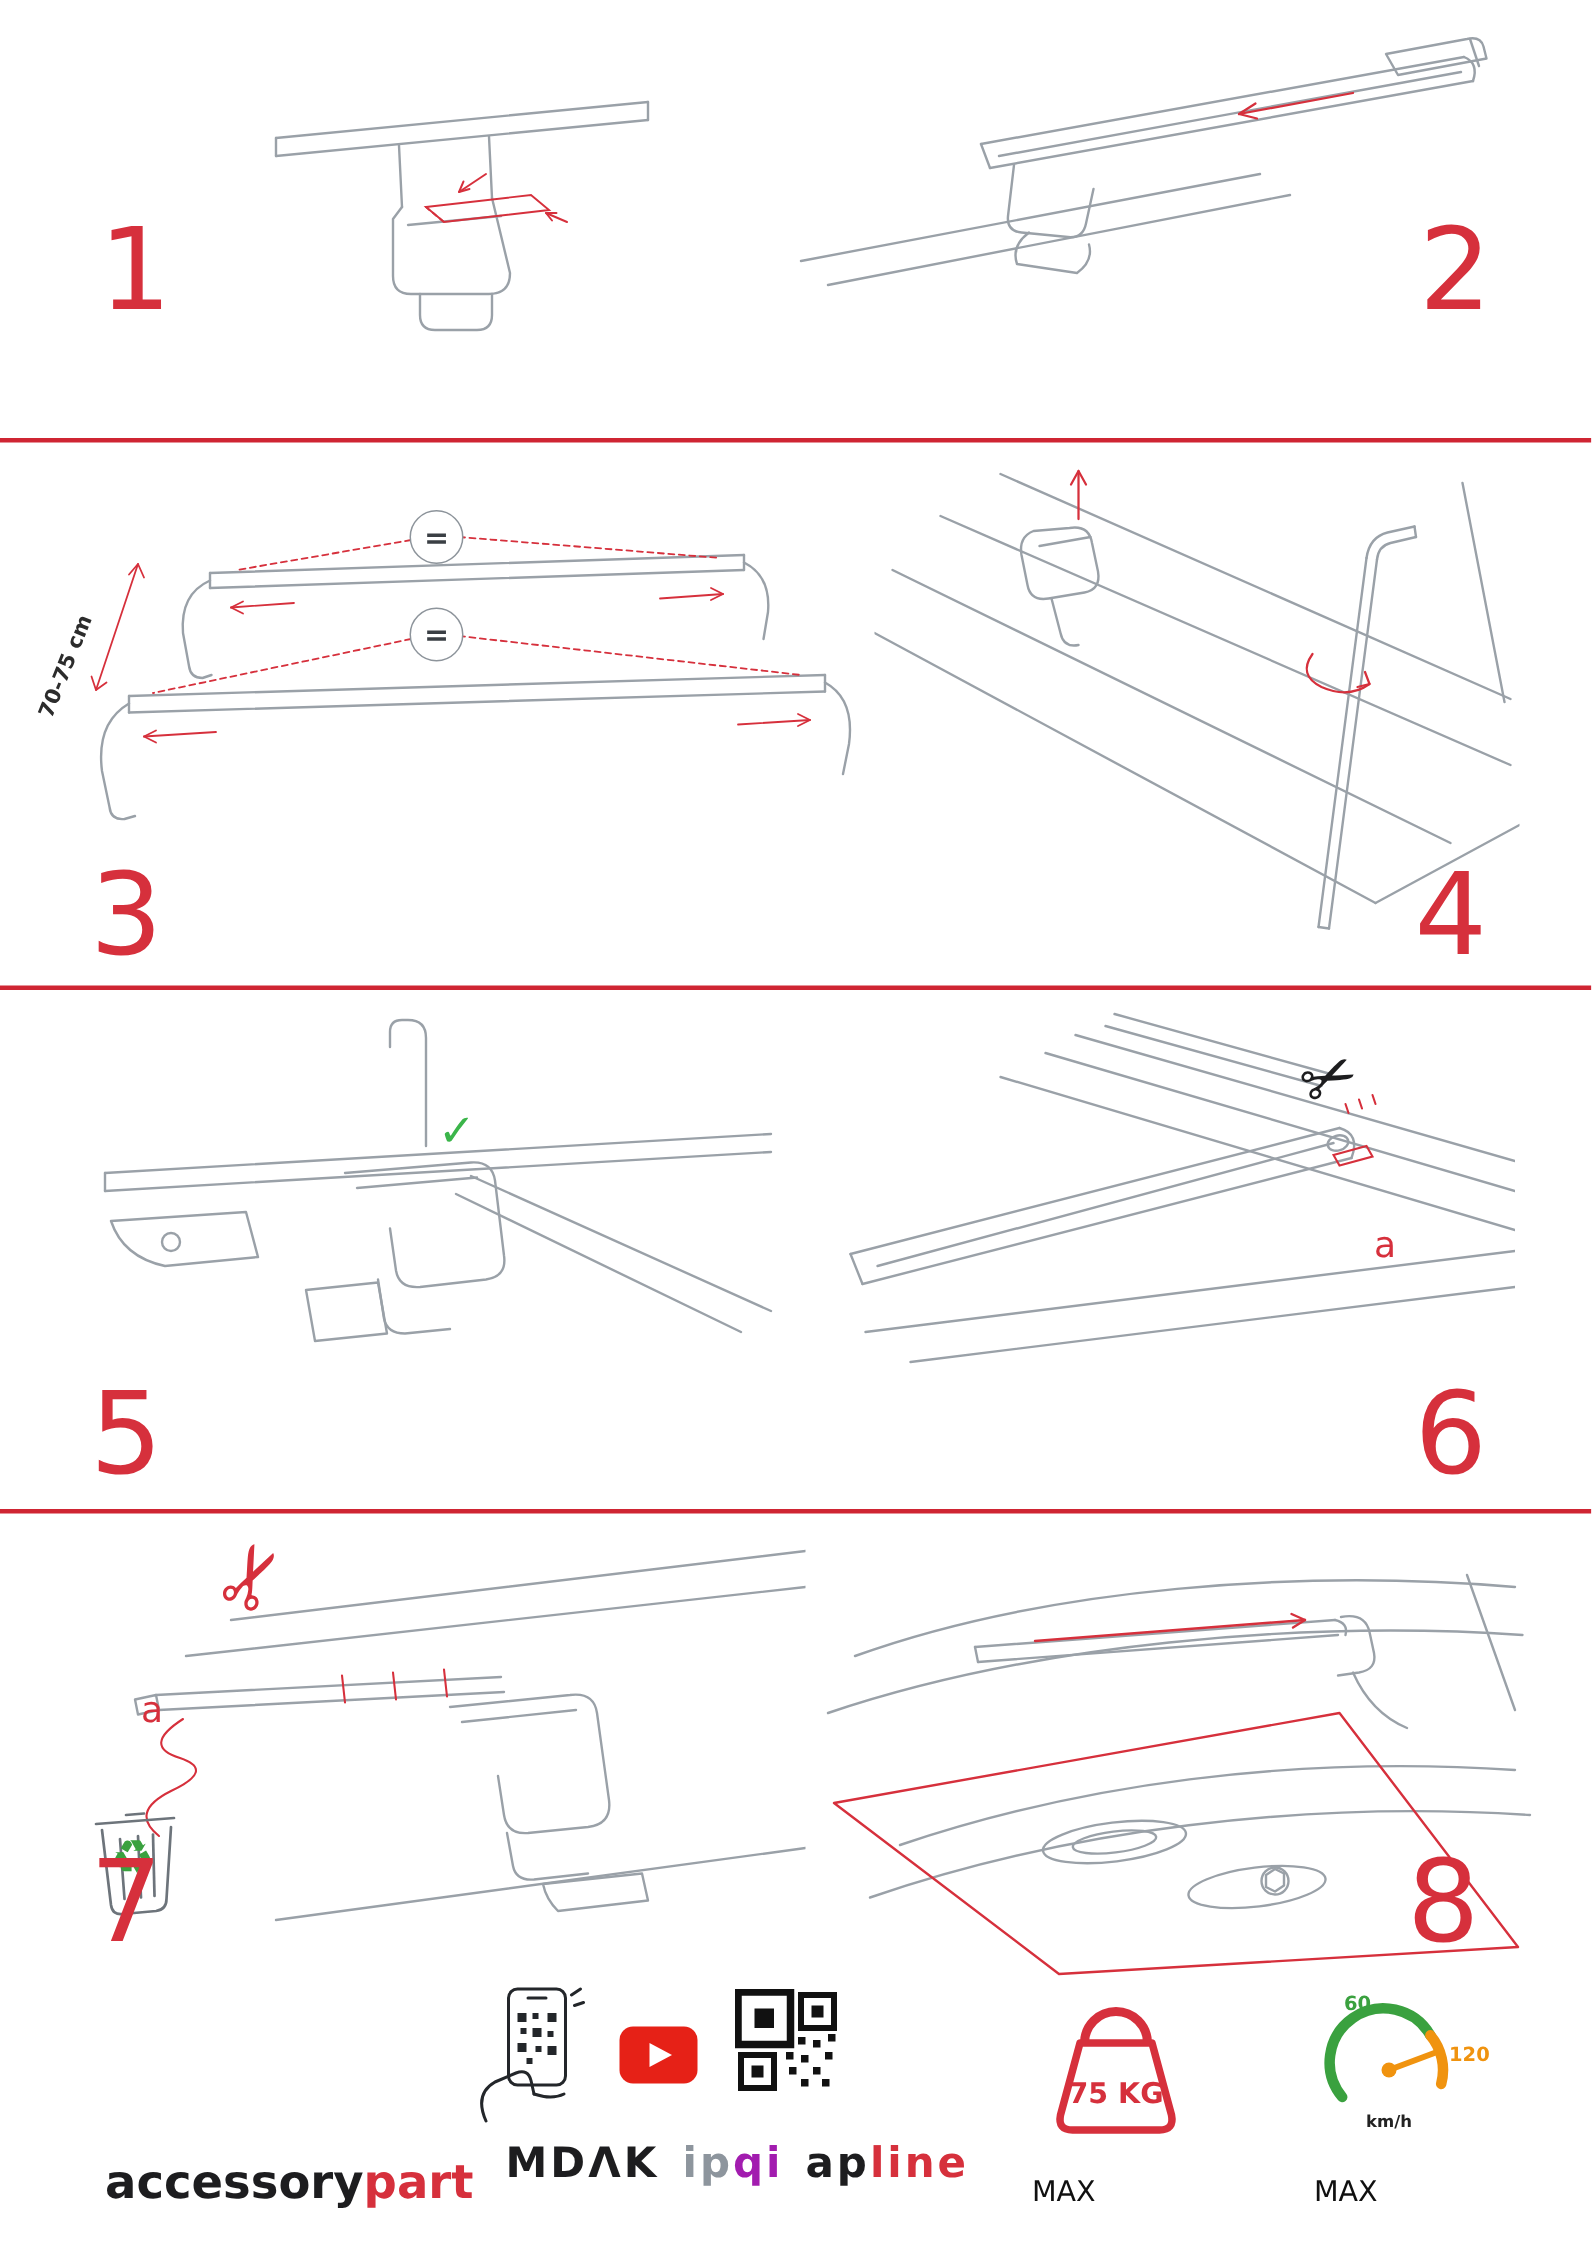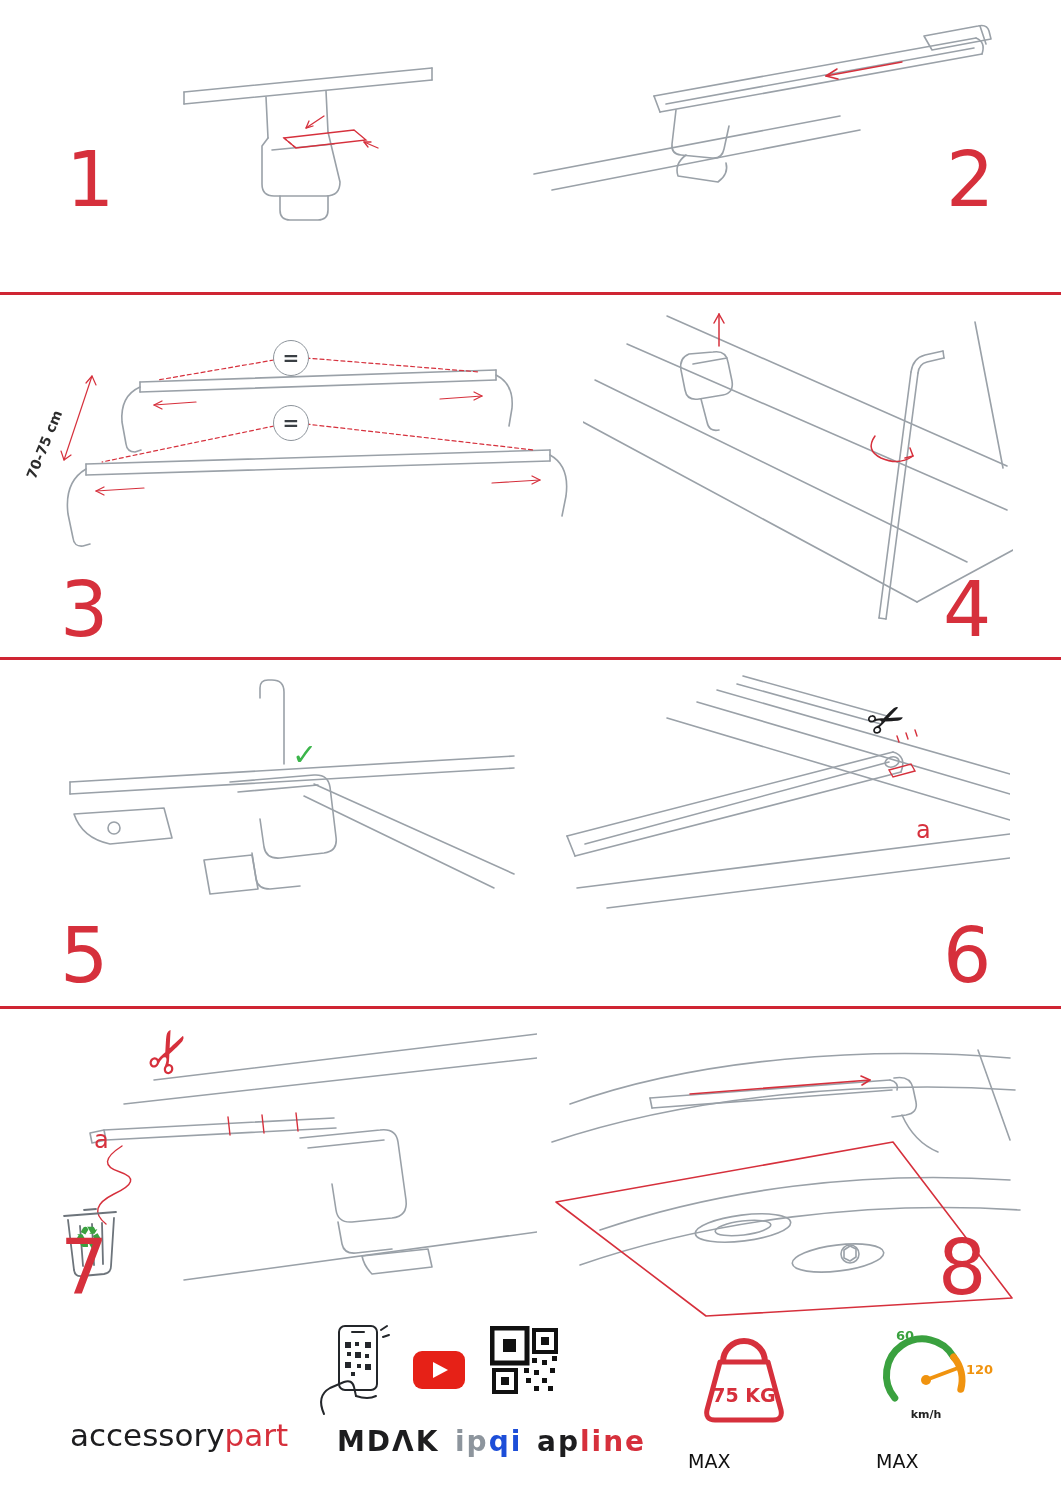--- a/index.html
+++ b/index.html
@@ -14,22 +14,22 @@
                 color:#3a3f44;background:#fff;}
   .dim-label{position:absolute;font-size:14px;font-weight:bold;color:#2c2c2c;white-space:nowrap;
              transform:rotate(-68deg);transform-origin:0 100%;}
   .glyph{position:absolute;line-height:1;}
   .check-glyph{color:#3bb54a;font-size:30px;font-weight:bold;}
   .scissors-black{color:#1d1d1f;font-size:44px;transform:rotate(-25deg);}
   .scissors-red{color:#d6303c;font-size:56px;transform:rotate(-65deg);}
   .recycle-glyph{color:#3aa13f;font-size:32px;}
   .part-label{position:absolute;color:#d6303c;font-size:24px;line-height:1;}
   .brand-basic{position:absolute;color:#2a2aad;font-size:50px;font-weight:bold;letter-spacing:4px;line-height:1;}
-  .brand-sub{position:absolute;font-size:31px;font-weight:normal;line-height:1;white-space:nowrap;}
-  .w-black{color:#1d1d1f;} .w-red{color:#d6303c;} .w-gray{color:#8d959d;} .w-darkred{color:#1d4ed8;}
+  .brand-sub{position:absolute;font-size:31px;font-weight:bold;line-height:1;white-space:nowrap;margin-top:20px;}
+  .w-black{color:#1d1d1f;} .w-red{color:#d6303c;} .w-gray{color:#8d959d;} .w-darkred{color:#a21caf;}
   .logo-text{position:absolute;font-size:28px;font-weight:bold;color:#1d1d1f;letter-spacing:2px;line-height:1;white-space:nowrap;margin-left:41px;}
   .max-label{position:absolute;font-size:19px;font-weight:normal;color:#101010;text-align:left;line-height:1;}
   svg text{font-family:"DejaVu Sans",sans-serif;}
 </style>
 </head>
 <body>
 
 <div class="page">
 
   <svg class="abs" style="left:168px;top:52px" width="270" height="200" viewBox="0 0 270 200">

